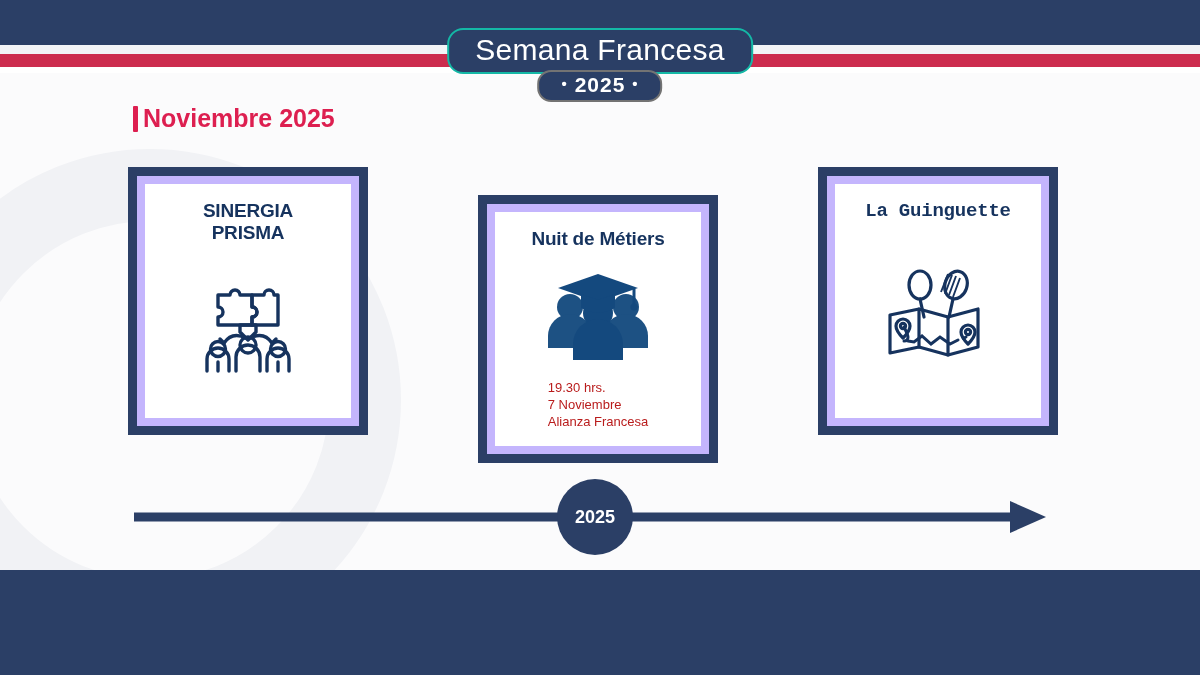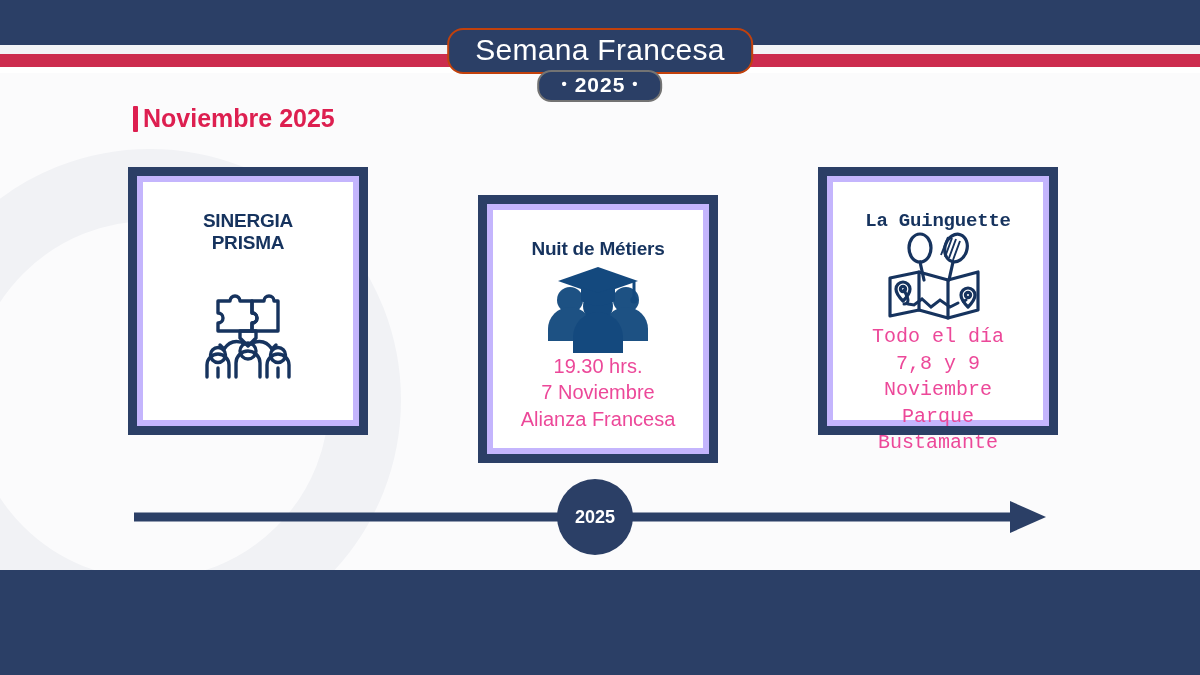--- a/index.html
+++ b/index.html
@@ -57,21 +57,21 @@
     position: absolute;
     left: 50%; transform: translateX(-50%);
     top: 28px;
     z-index: 5;
     display: flex;
     flex-direction: column;
     align-items: center;
   }
   .banner-main {
     background: #2b3f66;
-    border: 2px solid #c2410c;
+    border: 2px solid #14b8a6;
     border-radius: 16px;
     padding: 3px 26px 5px 26px;
     color: #ffffff;
     font-size: 30px;
     letter-spacing: 0.3px;
     line-height: 1.12;
     white-space: nowrap;
   }
   .banner-sub {
     margin-top: -4px;
@@ -113,25 +113,25 @@
     position: absolute;
     top: 167px;
     width: 240px; height: 268px;
     background: #2b3f66;
     padding: 9px;
     z-index: 4;
   }
   .card-inner {
     width: 100%; height: 100%;
     background: #ffffff;
-    border: 6px solid #c4b5fd;
+    border: 8px solid #c4b5fd;
     display: flex;
     flex-direction: column;
     align-items: center;
-    padding: 28px 8px 10px 8px;
+    padding: 16px 8px 10px 8px;
   }
   .card1 { left: 128px; }
   .card2 { left: 478px; margin-top: 28px; }
   .card3 { left: 818px; font-family: Liberation Mono, monospace; }
 
   .card-title {
     color: #16335e;
     font-size: 19px;
     font-weight: bold;
     text-align: center;
@@ -139,23 +139,22 @@
     letter-spacing: -0.2px;
   }
   .card-icon {
     flex: 1 1 auto;
     display: flex;
     align-items: center;
     justify-content: center;
     width: 100%;
   }
   .card-meta {
-    color: #ec4899;
-    font-size: 20px;
-    text-align: center;
+    color: #b91c1c;
+    font-size: 13px;
     line-height: 1.32;
     padding-bottom: 6px;
   }
 
   
   .timeline {
     position: absolute;
     left: 0; top: 470px;
     width: 1200px; height: 100px;
     z-index: 3;
@@ -326,25 +325,20 @@
             <path d="M26 72 l6 1 l8 -6 l9 8 l9 -7 l10 7 l8 -4"></path>
             <path d="M84 68 l-4 2" stroke-dasharray="3 4"></path>
           </g>
           <g fill="none" stroke="#16335e" stroke-width="3.2" stroke-linejoin="round">
             <path d="M21 50 a7 7 0 0 1 7 7 c0 5 -7 12 -7 12 s-7 -7 -7 -12 a7 7 0 0 1 7 -7 z"></path>
             <circle cx="21" cy="57" r="2.6"></circle>
             <path d="M86 56 a7 7 0 0 1 7 7 c0 5 -7 12 -7 12 s-7 -7 -7 -12 a7 7 0 0 1 7 -7 z"></path>
             <circle cx="86" cy="63" r="2.6"></circle>
           </g>
         </svg>
-      </div>
-      <div class="card-meta">
-        <div>Todo el día</div>
-        <div>7,8 y 9 Noviembre</div>
-        <div>Parque Bustamante</div>
       </div>
     </div>
   </div>
 
   <svg class="timeline" viewBox="0 0 1200 100">
     <line x1="134" y1="47" x2="1015" y2="47" stroke="#2b3f66" stroke-width="9"></line>
     <polygon points="1010,31 1046,47 1010,63" fill="#2b3f66"></polygon>
     <circle cx="595" cy="47" r="38" fill="#2b3f66"></circle>
     <text x="595" y="53" text-anchor="middle" fill="#ffffff" font-family="Liberation Sans, sans-serif" font-size="18" font-weight="bold">2025</text>
   </svg>

